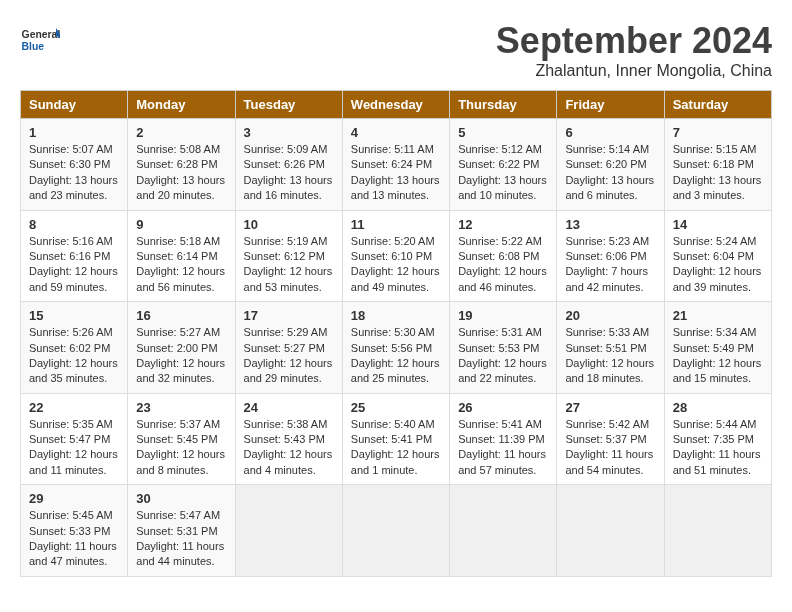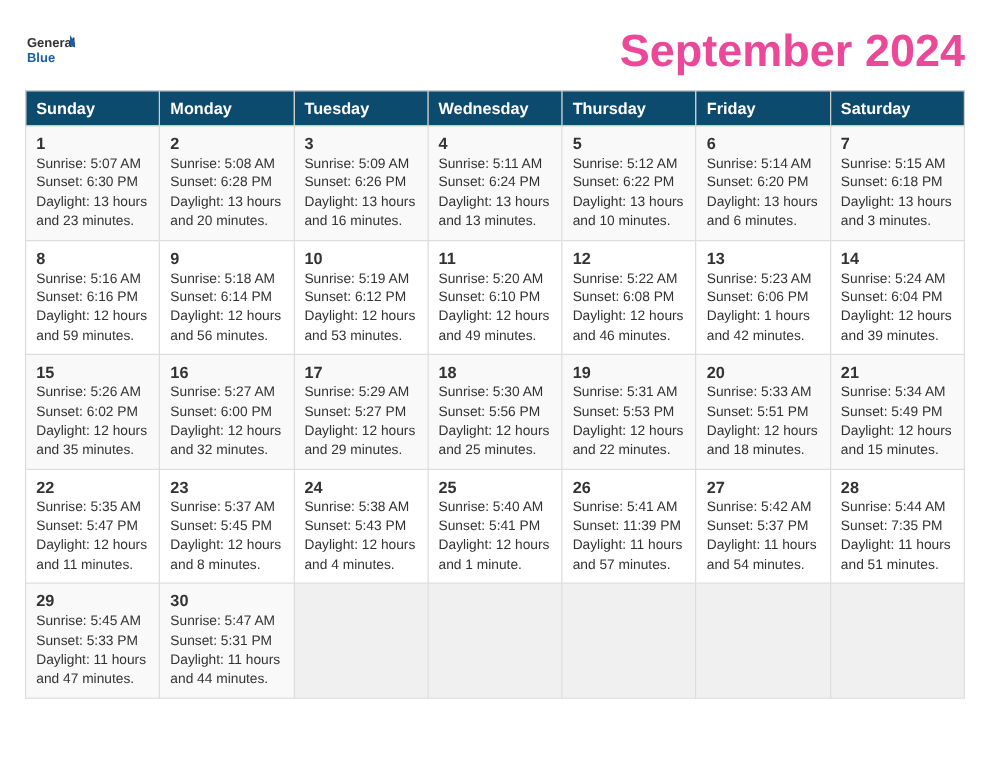--- a/index.html
+++ b/index.html
@@ -27,33 +27,33 @@
       width: 40px;
       height: 40px;
       margin-right: 4px;
     }
     .title-block {
       text-align: right;
     }
     .month-title {
       font-size: 36px;
       font-weight: bold;
-      color: #ec4899;
+      color: #404040;
     }
     .location {
       font-size: 16px;
       color: #333;
     }
     table {
       width: 100%;
       border-collapse: collapse;
       table-layout: fixed;
     }
     thead tr th {
-      background-color: #0c4a6e;
+      background-color: #a16207;
       color: #fff;
       text-align: left;
       padding: 6px 8px;
       font-size: 13px;
       font-weight: bold;
       border: 1px solid #ccc;
     }
     tbody tr td {
       vertical-align: top;
       padding: 6px 8px;
@@ -88,20 +88,21 @@
 <div class="header-logo">
   <div class="logo">
     <svg class="logo-icon" viewBox="0 0 50 50" xmlns="http://www.w3.org/2000/svg">
       <text x="2" y="22" font-size="13" font-weight="bold" fill="#333" font-family="Arial">General</text>
       <text x="2" y="37" font-size="13" font-weight="bold" fill="#1a5fa8" font-family="Arial">Blue</text>
       <polygon points="45,10 55,25 45,20" fill="#1a5fa8"></polygon>
     </svg>
   </div>
   <div class="title-block">
     <div class="month-title">September 2024</div>
+    <div class="location">Zhalantun, Inner Mongolia, China</div>
   </div>
 </div>
 
 <table>
   <thead>
     <tr id="header-row">
     <th>Sunday</th>
         <th>Monday</th>
         <th>Tuesday</th>
         <th>Wednesday</th>
@@ -208,21 +209,21 @@
           <span>Sunrise: 5:22 AM</span><br>
           <span>Sunset: 6:08 PM</span><br>
           <span>Daylight: 12 hours and 46 minutes.</span>
         </div>
         </td>
         <td>
           <span class="day-num">13</span>
         <div class="day-info">
           <span>Sunrise: 5:23 AM</span><br>
           <span>Sunset: 6:06 PM</span><br>
-          <span>Daylight: 1 hours and 42 minutes.</span>
+          <span>Daylight: 7 hours and 42 minutes.</span>
         </div>
         </td>
         <td>
           <span class="day-num">14</span>
         <div class="day-info">
           <span>Sunrise: 5:24 AM</span><br>
           <span>Sunset: 6:04 PM</span><br>
           <span>Daylight: 12 hours and 39 minutes.</span>
         </div>
         </td>
@@ -233,21 +234,21 @@
         <div class="day-info">
           <span>Sunrise: 5:26 AM</span><br>
           <span>Sunset: 6:02 PM</span><br>
           <span>Daylight: 12 hours and 35 minutes.</span>
         </div>
         </td>
         <td>
           <span class="day-num">16</span>
         <div class="day-info">
           <span>Sunrise: 5:27 AM</span><br>
-          <span>Sunset: 6:00 PM</span><br>
+          <span>Sunset: 2:00 PM</span><br>
           <span>Daylight: 12 hours and 32 minutes.</span>
         </div>
         </td>
         <td>
           <span class="day-num">17</span>
         <div class="day-info">
           <span>Sunrise: 5:29 AM</span><br>
           <span>Sunset: 5:27 PM</span><br>
           <span>Daylight: 12 hours and 29 minutes.</span>
         </div>

